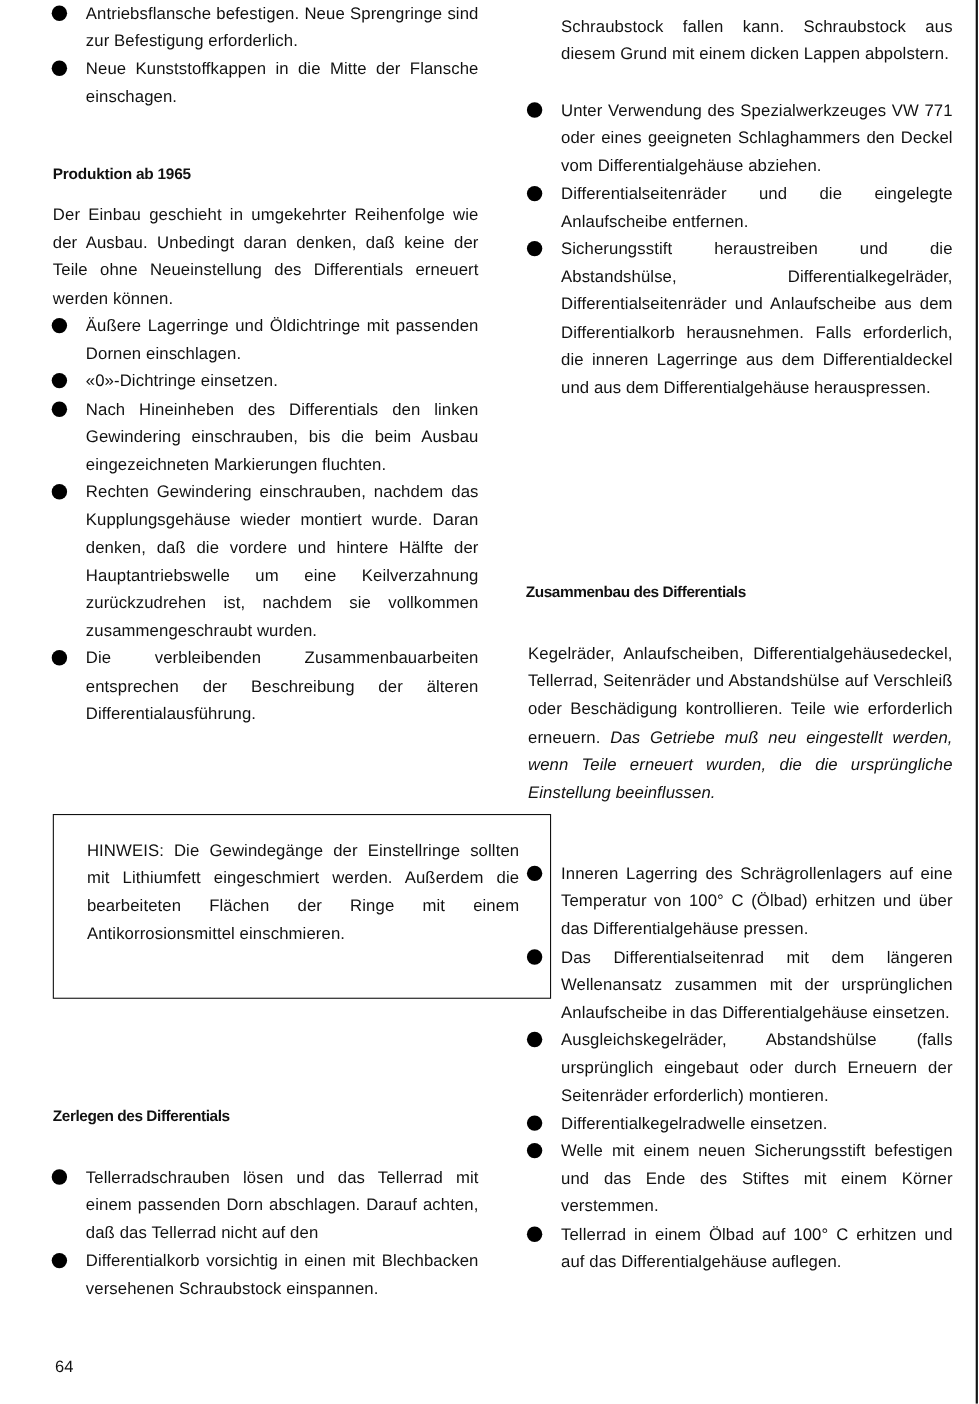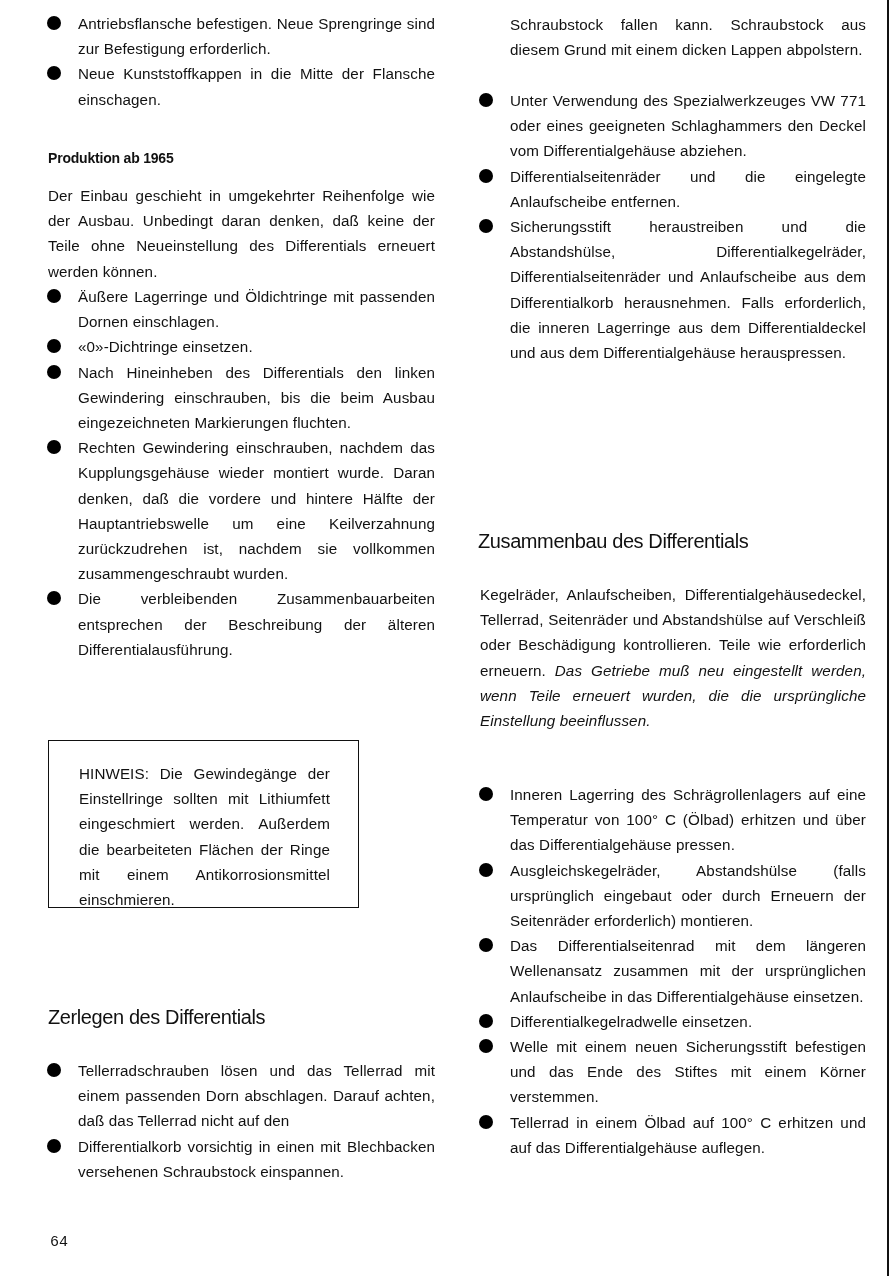--- a/index.html
+++ b/index.html
@@ -13,38 +13,38 @@
   .col-left { left: 48px; width: 387px; }
   .col-right { left: 480px; width: 386px; }
   .txt { font-size: 15.2px; line-height: 25.2px; text-align: justify; letter-spacing: 0.1px; }
   .bl { position: relative; padding-left: 30px; }
   .bl .dot {
     position: absolute; left: -1px; top: 5px; width: 14px; height: 14px;
     border-radius: 50%; background: #000;
   }
   .bl p, .bl div.t { margin: 0; }
   .sub { font-weight: bold; font-size: 14px; margin: 0; letter-spacing: -0.2px; }
-  h2 { font-size: 20px; font-weight: normal; margin: 0; letter-spacing: -0.4px; }
+  h2 { font-size: 14px; font-weight: bold; margin: 0; letter-spacing: -0.4px; }
   p { margin: 0; }
   .note {
-    position: absolute; left: 48px; top: 740px; width: 311px; height: 168px;
+    position: absolute; left: 48px; top: 740px; width: 453px; height: 168px;
     border: 1.5px solid #111; box-sizing: border-box;
     padding: 20px 28px 0 30px;
   }
   .italic { font-style: italic; }
-  .pagenum { position: absolute; left: 50px; top: 1234px; font-size: 15px; font-family: Liberation Mono, monospace; }
+  .pagenum { position: absolute; left: 50px; top: 1234px; font-size: 15px; }
   .abs { position: absolute; left: 0; right: 0; }
 </style>
 </head>
 <body>
 
 <div class="page-edge"></div>
 
 <div class="col col-left">
-  <div class="abs txt" style="top:11px;">
+  <div class="abs txt" style="top:0;">
     <div class="bl">
         <span class="dot"></span>
         <p>Antriebsflansche befestigen. Neue Sprengringe sind zur Befestigung erforderlich.</p>
       </div>
     <div class="bl">
         <span class="dot"></span>
         <p>Neue Kunststoffkappen in die Mitte der Flansche einschagen.</p>
       </div>
   </div>
 
@@ -123,25 +123,25 @@
     <p><span>Kegelräder, Anlaufscheiben, Differentialgehäusedeckel, Tellerrad, Seitenräder und Abstandshülse auf Verschleiß oder Beschädigung kontrollieren. Teile wie erforderlich erneuern.</span> <span class="italic">Das Getriebe muß neu eingestellt werden, wenn Teile erneuert wurden, die die ursprüngliche Einstellung beeinflussen.</span></p>
   </div>
 
   <div class="abs txt" style="top:782px;">
     <div class="bl">
         <span class="dot"></span>
         <p>Inneren Lagerring des Schrägrollenlagers auf eine Temperatur von 100° C (Ölbad) erhitzen und über das Differentialgehäuse pressen.</p>
       </div>
     <div class="bl">
         <span class="dot"></span>
-        <p>Ausgleichskegelräder, Abstandshülse (falls ursprünglich eingebaut oder durch Erneuern der Seitenräder erforderlich) montieren.</p>
+        <p>Das Differentialseitenrad mit dem längeren Wellenansatz zusammen mit der ursprünglichen Anlaufscheibe in das Differentialgehäuse einsetzen.</p>
       </div>
     <div class="bl">
         <span class="dot"></span>
-        <p>Das Differentialseitenrad mit dem längeren Wellenansatz zusammen mit der ursprünglichen Anlaufscheibe in das Differentialgehäuse einsetzen.</p>
+        <p>Ausgleichskegelräder, Abstandshülse (falls ursprünglich eingebaut oder durch Erneuern der Seitenräder erforderlich) montieren.</p>
       </div>
     <div class="bl">
         <span class="dot"></span>
         <p>Differentialkegelradwelle einsetzen.</p>
       </div>
     <div class="bl">
         <span class="dot"></span>
         <p>Welle mit einem neuen Sicherungsstift befestigen und das Ende des Stiftes mit einem Körner verstemmen.</p>
       </div>
     <div class="bl">

